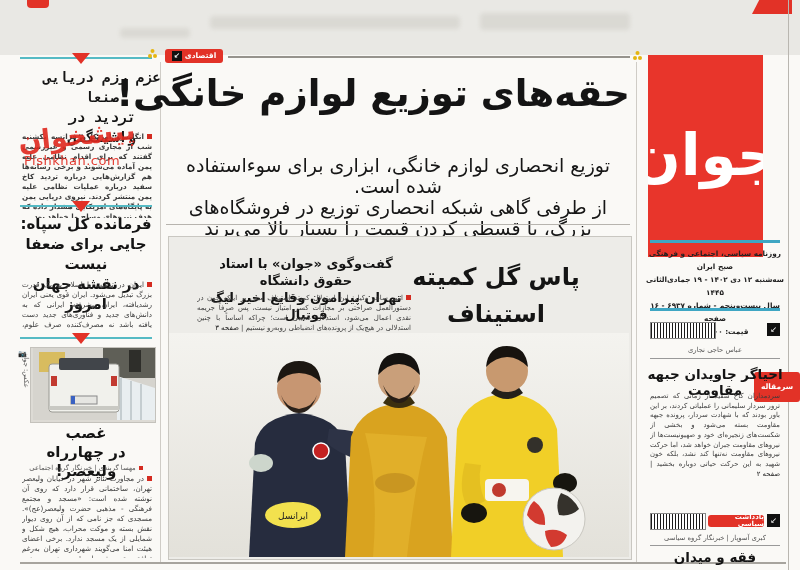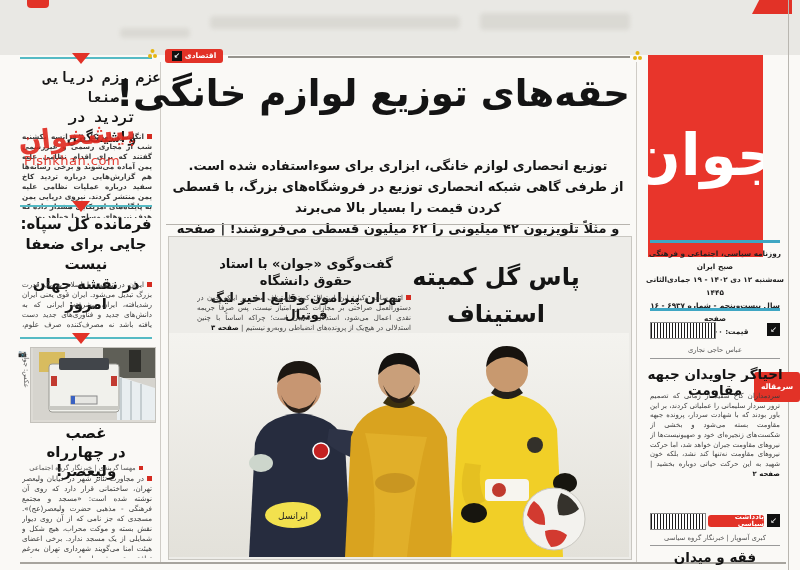--- a/index.html
+++ b/index.html
@@ -18,24 +18,24 @@
   .tag{background:#e23227;border-radius:3px;color:#fff;display:flex;align-items:center;justify-content:center;gap:3px;}
   .tag span{font-size:7.5px;font-weight:bold;line-height:1;}
   .blacksq{background:#111;color:#fff;display:flex;align-items:center;justify-content:center;font-size:8px;line-height:1;}
   .ttl{font-weight:bold;color:#141414;text-align:center;}
   .tiny{font-size:7.2px;line-height:10px;text-align:justify;color:#3c3c3c;}
   .tinyc{font-size:6.8px;color:#555;text-align:center;}
   .rb{display:inline-block;width:5px;height:5px;background:#d42b20;margin-left:3px;}
   .barcode{background:repeating-linear-gradient(90deg,#1a1a1a 0 1px,#fff 1px 3px);border:1px solid #888;}
   .wm-fa{color:#e0281e;font-weight:bold;opacity:.9;transform:rotate(-6deg);}
   .wm-en{color:#e0281e;font-weight:normal;opacity:.9;letter-spacing:.5px;direction:ltr;}
-  .lede{font-size:13px;line-height:21px;font-weight:bold;color:#161616;text-align:center;}
+  .lede{font-size:19px;line-height:21px;font-weight:normal;color:#161616;text-align:center;}
   .ffbox{background:#edece8;border:1px solid #c9c7c1;}
   .photoframe{border:1px solid #c4c2bc;background:#dddbd5;}
-  .pageref{font-weight:bold;color:#111;}
+  .pageref{font-weight:normal;color:#111;}
 </style>
 </head>
 <body>
 
 <div class="page">
 
   <div class="abs topstrip"></div>
   <div class="abs ghost" style="left:210px;top:16px;width:250px;height:13px;"></div>
   <div class="abs ghost" style="left:480px;top:13px;width:150px;height:17px;"></div>
   <div class="abs ghost" style="left:120px;top:28px;width:70px;height:10px;"></div>

